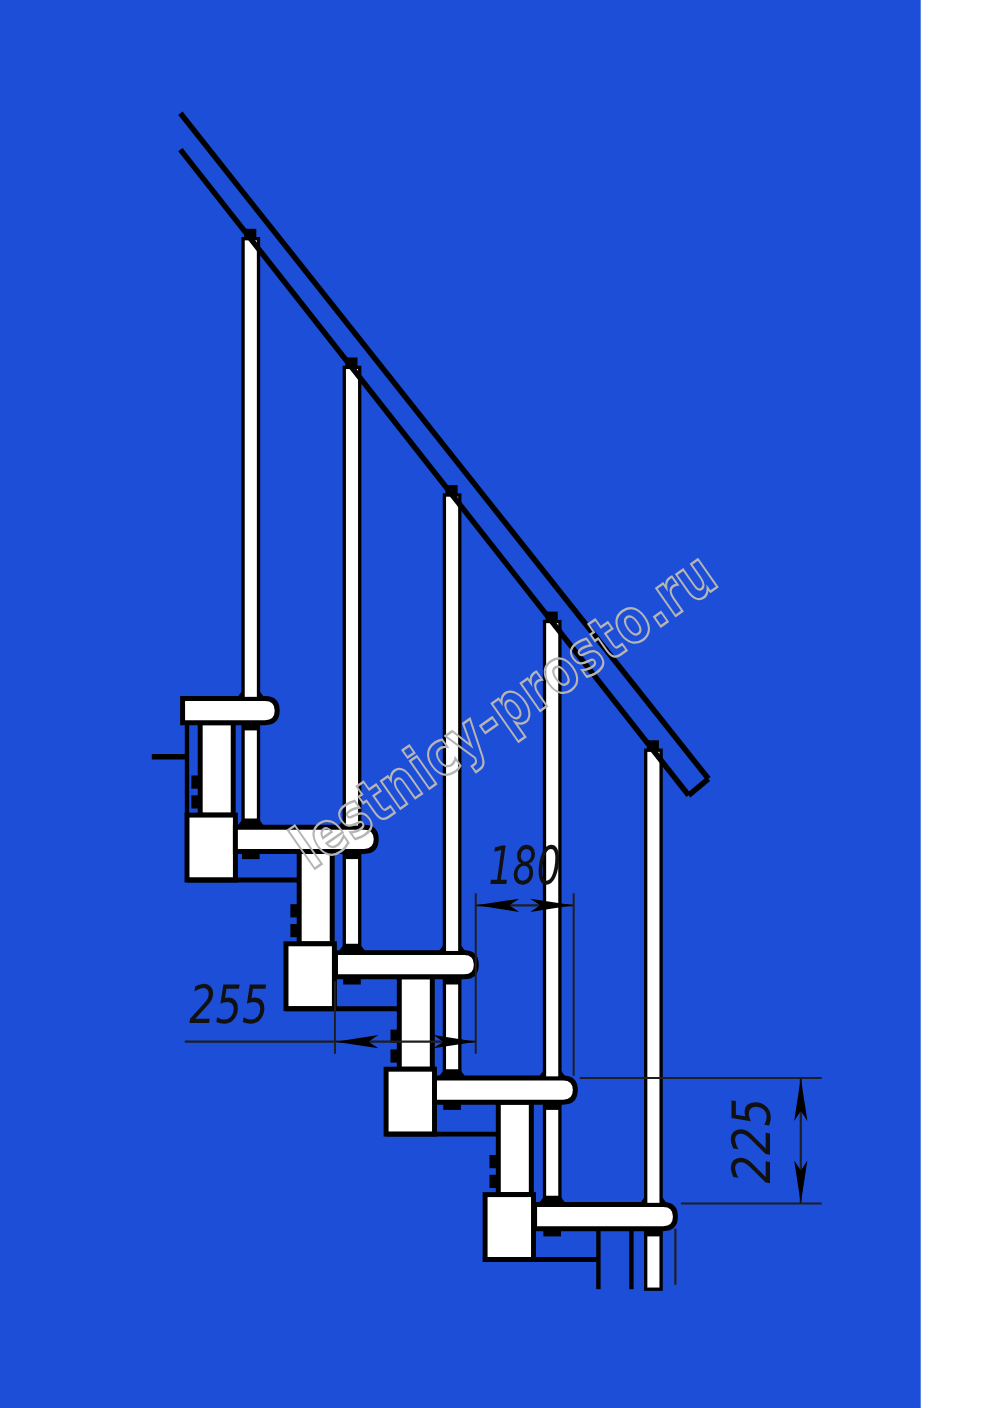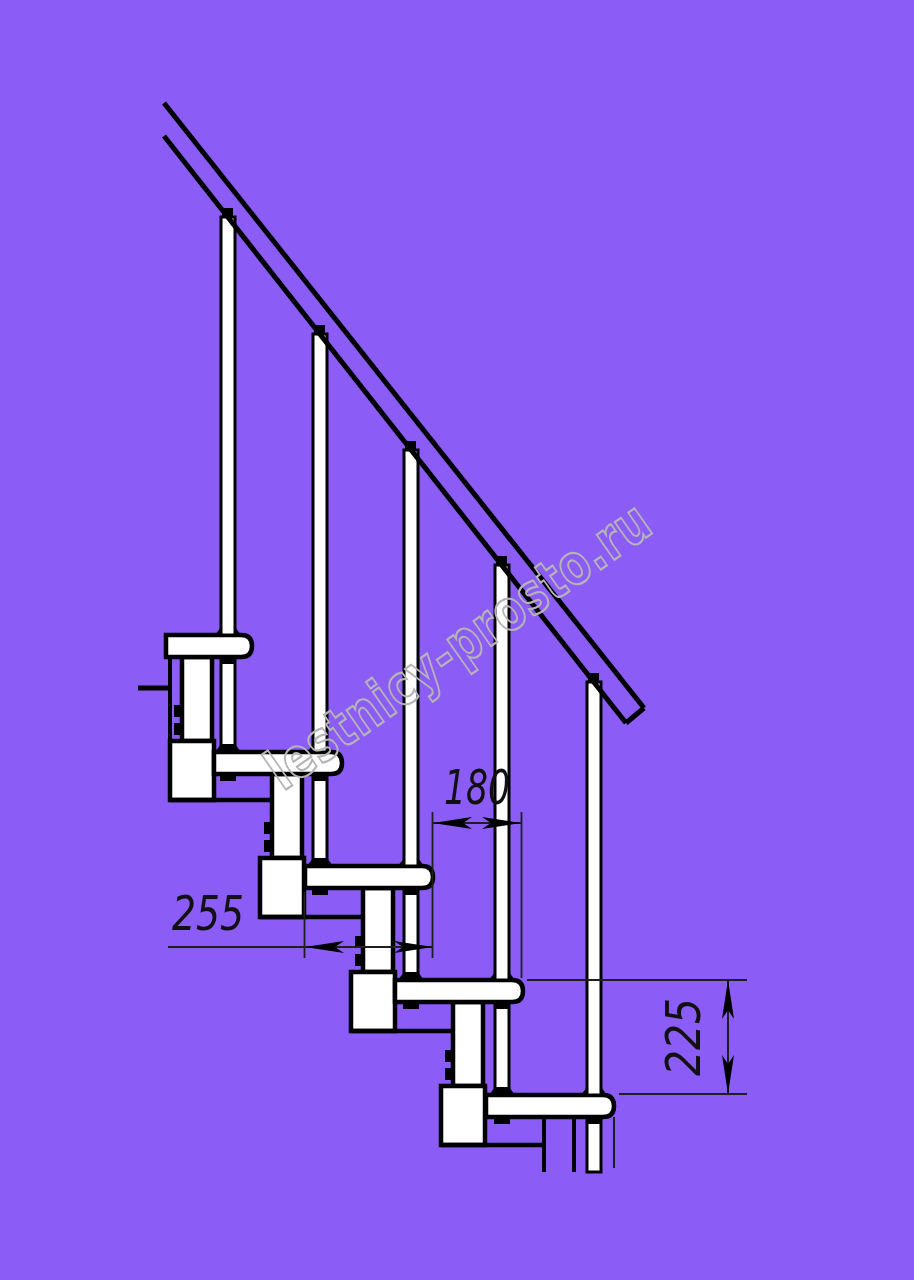--- a/index.html
+++ b/index.html
@@ -1,17 +1,17 @@
 <!DOCTYPE html>
 <html><head>
 <meta charset="utf-8">
 <style>
   html,body{margin:0;padding:0;background:#ffffff;}
   body{width:914px;height:1280px;font-family:"DejaVu Sans",sans-serif;}
-  .canvas{position:relative;width:914px;height:1280px;background:#8b5cf6;overflow:hidden;}
+  .canvas{position:relative;width:837px;height:1280px;background:#1d4ed8;overflow:hidden;}
   svg{position:absolute;left:0;top:0;}
   .outline{stroke:#000;stroke-width:4.5;fill:#fff;}
   .outline-thin{stroke:#000;stroke-width:3;fill:#fff;}
   .solid{fill:#000;stroke:none;}
   .dimline{stroke:#1f1f1f;stroke-width:2;fill:none;}
   .extline{stroke:#1f1f1f;stroke-width:1.8;fill:none;}
   .dimtext{fill:#111;font-style:italic;font-size:48px;font-family:"DejaVu Sans",sans-serif;}
   .wm{fill:none;stroke:#b5b5b5;stroke-width:2.2;font-weight:bold;font-size:56px;
       font-family:"DejaVu Sans",sans-serif;letter-spacing:1px;}
 </style>

